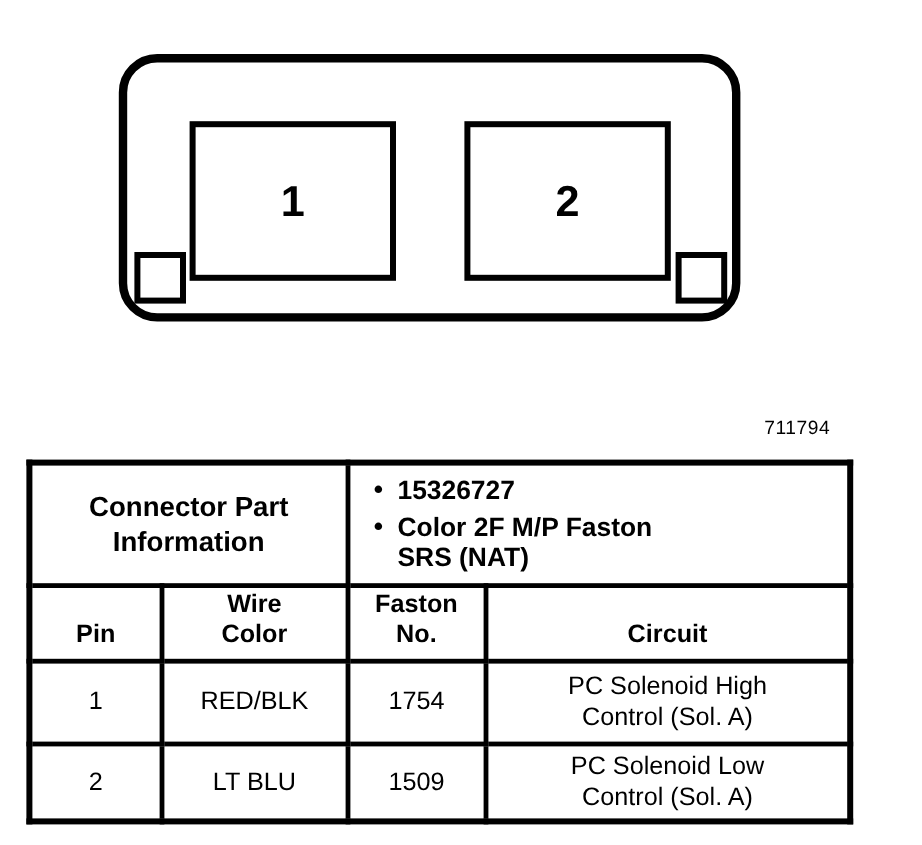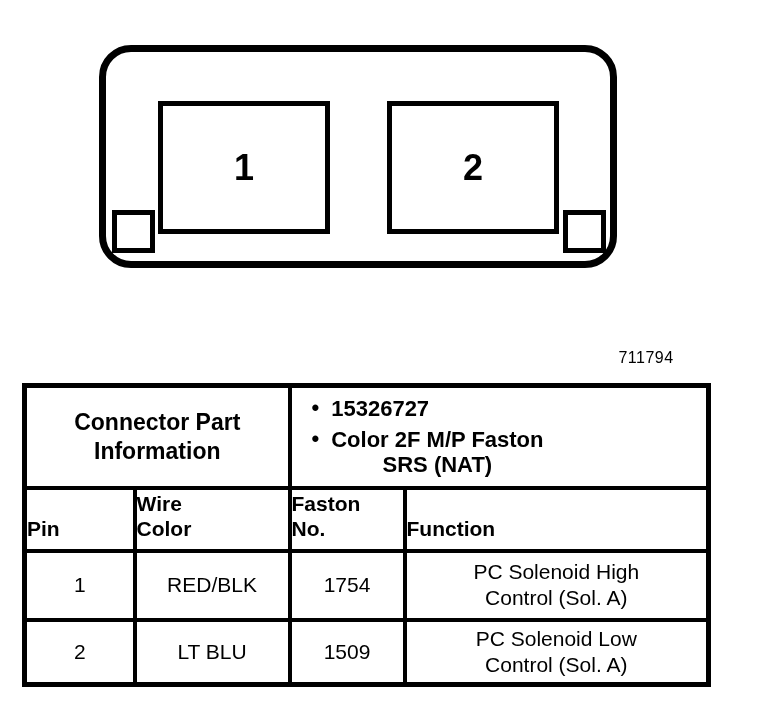--- a/index.html
+++ b/index.html
@@ -31,21 +31,21 @@
     position: absolute; top: 158px;
     width: 43px; height: 43px;
     border: 5px solid #000;
   }
   .notch-left { left: 6px; }
   .notch-right { left: 457px; }
 
   
   .figure-number {
     position: absolute; left: 600px; top: 349px; width: 92px;
-    text-align: center; font-size: 16px; letter-spacing: 0.5px;
+    text-align: right; font-size: 16px; letter-spacing: 0.5px;
   }
 
   
   table.pinout {
     position: absolute; left: 22px; top: 383px;
     width: 684px;
     border-collapse: collapse; table-layout: fixed;
     border: 5px solid #000;
   }
   table.pinout td, table.pinout th { border: 4px solid #000; overflow: hidden; }
@@ -55,24 +55,24 @@
     font-weight: bold; font-size: 23px; line-height: 1.26;
     white-space: pre-line;
   }
   .bullets-cell { vertical-align: middle; padding-left: 20px; }
   .bullet-item {
     display: flex; align-items: flex-start; gap: 12px;
     font-weight: bold; font-size: 22px; line-height: 1.1;
     margin: 6px 0;
   }
   .bullet-item .bullet { line-height: 1.1; }
-  .bullet-item .bullet-text { white-space: pre-line; line-height: 1.15; text-align: center; }
+  .bullet-item .bullet-text { white-space: pre-line; line-height: 1.15; }
 
   th.col-header {
-    height: 63px; vertical-align: bottom; text-align: left;
+    height: 63px; vertical-align: bottom; text-align: center;
     font-weight: bold; font-size: 21px; line-height: 1.18;
     padding-bottom: 7px; white-space: pre-line;
   }
   tr.data-row td {
     font-size: 21px; font-weight: normal;
     text-align: center; vertical-align: middle;
   }
   tr.data-row-1 td { height: 69px; }
   tr.data-row-2 td { height: 65px; }
   td.fn-cell {
@@ -122,21 +122,21 @@
 SRS (NAT)</span>
           </div>
         </td>
       </tr>
       <tr>
         <th class="col-header">Pin</th>
         <th class="col-header">Wire
 Color</th>
         <th class="col-header">Faston
 No.</th>
-        <th class="col-header">Function</th>
+        <th class="col-header">Circuit</th>
       </tr>
       <tr class="data-row data-row-1">
         <td>1</td>
         <td>RED/BLK</td>
         <td>1754</td>
         <td class="fn-cell">PC Solenoid High
 Control (Sol. A)</td>
       </tr>
       <tr class="data-row data-row-2">
         <td>2</td>

